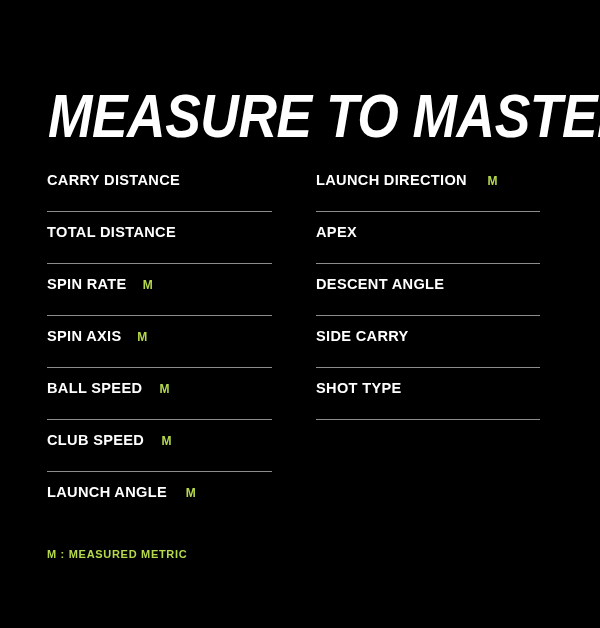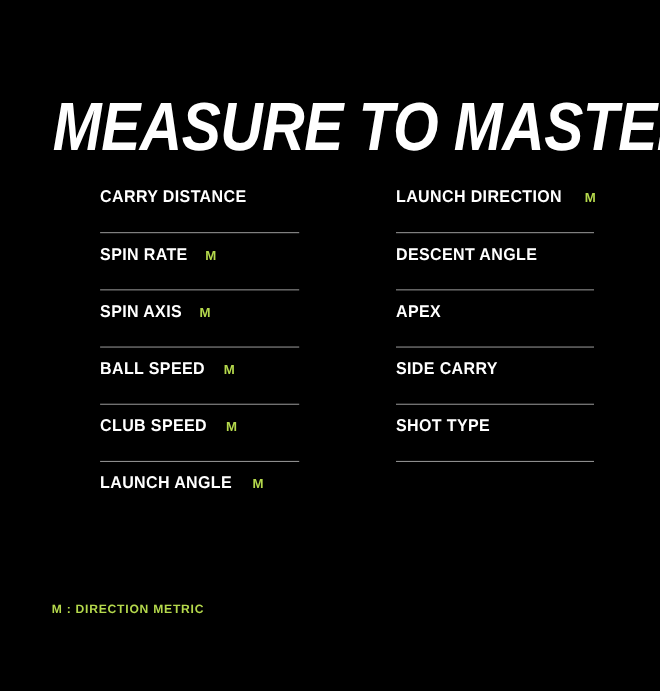--- a/index.html
+++ b/index.html
@@ -48,21 +48,20 @@
     top: 0;
   }
 
   .column.left  { left: 47px;  width: 225px; }
   .column.right { left: 316px; width: 224px; }
 
   .metric-row {
     position: relative;
     height: 52px;
     box-sizing: border-box;
-    margin-left: 44px;
   }
 
   .metric-row .row-inner {
     display: flex;
     align-items: baseline;
     height: 34px;
     padding-top: 11px;
     box-sizing: border-box;
   }
 
@@ -121,20 +120,26 @@
   <div id="columns">
     <div class="column left" id="col-left">
         <div class="metric-row">
           <div class="row-inner">
             <span class="metric-label">CARRY DISTANCE</span>
           </div>
           <div class="row-divider"></div>
         </div>
         <div class="metric-row">
           <div class="row-inner">
+            <span class="metric-label">TOTAL DISTANCE</span>
+          </div>
+          <div class="row-divider"></div>
+        </div>
+        <div class="metric-row">
+          <div class="row-inner">
             <span class="metric-label">SPIN RATE</span>
             <span class="metric-badge">M</span>
           </div>
           <div class="row-divider"></div>
         </div>
         <div class="metric-row">
           <div class="row-inner">
             <span class="metric-label">SPIN AXIS</span>
             <span class="metric-badge">M</span>
           </div>
@@ -164,40 +169,40 @@
     <div class="column right" id="col-right">
         <div class="metric-row">
           <div class="row-inner">
             <span class="metric-label">LAUNCH DIRECTION</span>
             <span class="metric-badge">M</span>
           </div>
           <div class="row-divider"></div>
         </div>
         <div class="metric-row">
           <div class="row-inner">
+            <span class="metric-label">APEX</span>
+          </div>
+          <div class="row-divider"></div>
+        </div>
+        <div class="metric-row">
+          <div class="row-inner">
             <span class="metric-label">DESCENT ANGLE</span>
-          </div>
-          <div class="row-divider"></div>
-        </div>
-        <div class="metric-row">
-          <div class="row-inner">
-            <span class="metric-label">APEX</span>
           </div>
           <div class="row-divider"></div>
         </div>
         <div class="metric-row">
           <div class="row-inner">
             <span class="metric-label">SIDE CARRY</span>
           </div>
           <div class="row-divider"></div>
         </div>
         <div class="metric-row">
           <div class="row-inner">
             <span class="metric-label">SHOT TYPE</span>
           </div>
           <div class="row-divider"></div>
         </div>
       </div>
   </div>
 
-  <div id="legend">M : DIRECTION METRIC</div>
+  <div id="legend">M : MEASURED METRIC</div>
 
 </div>
 
 </body></html>

